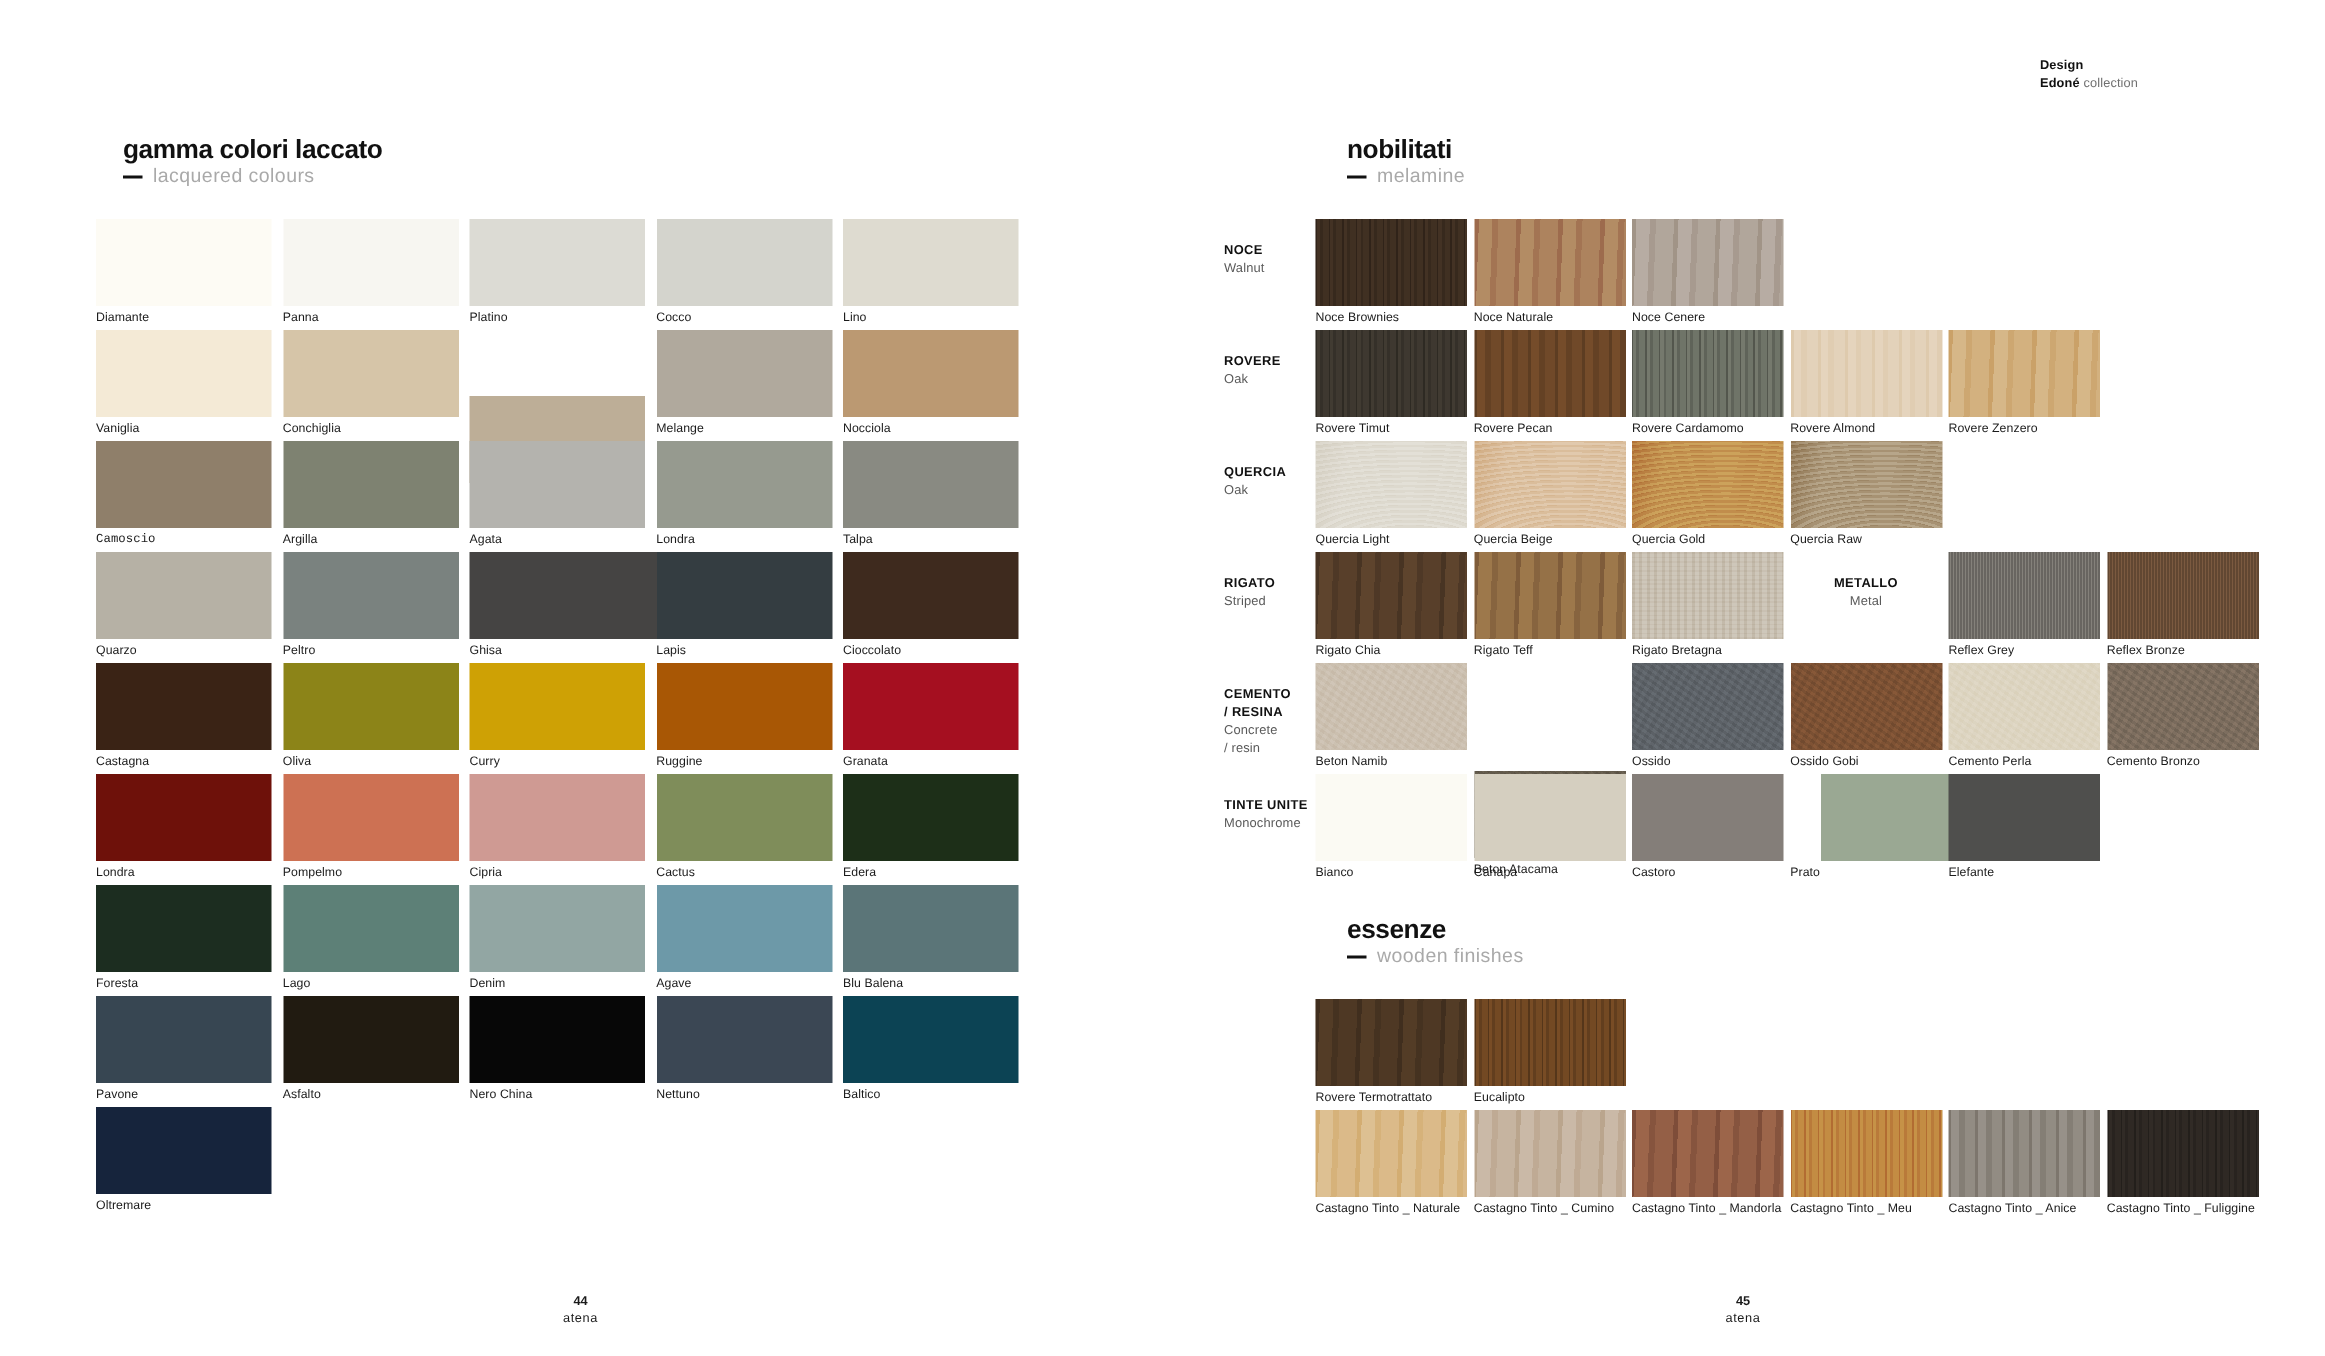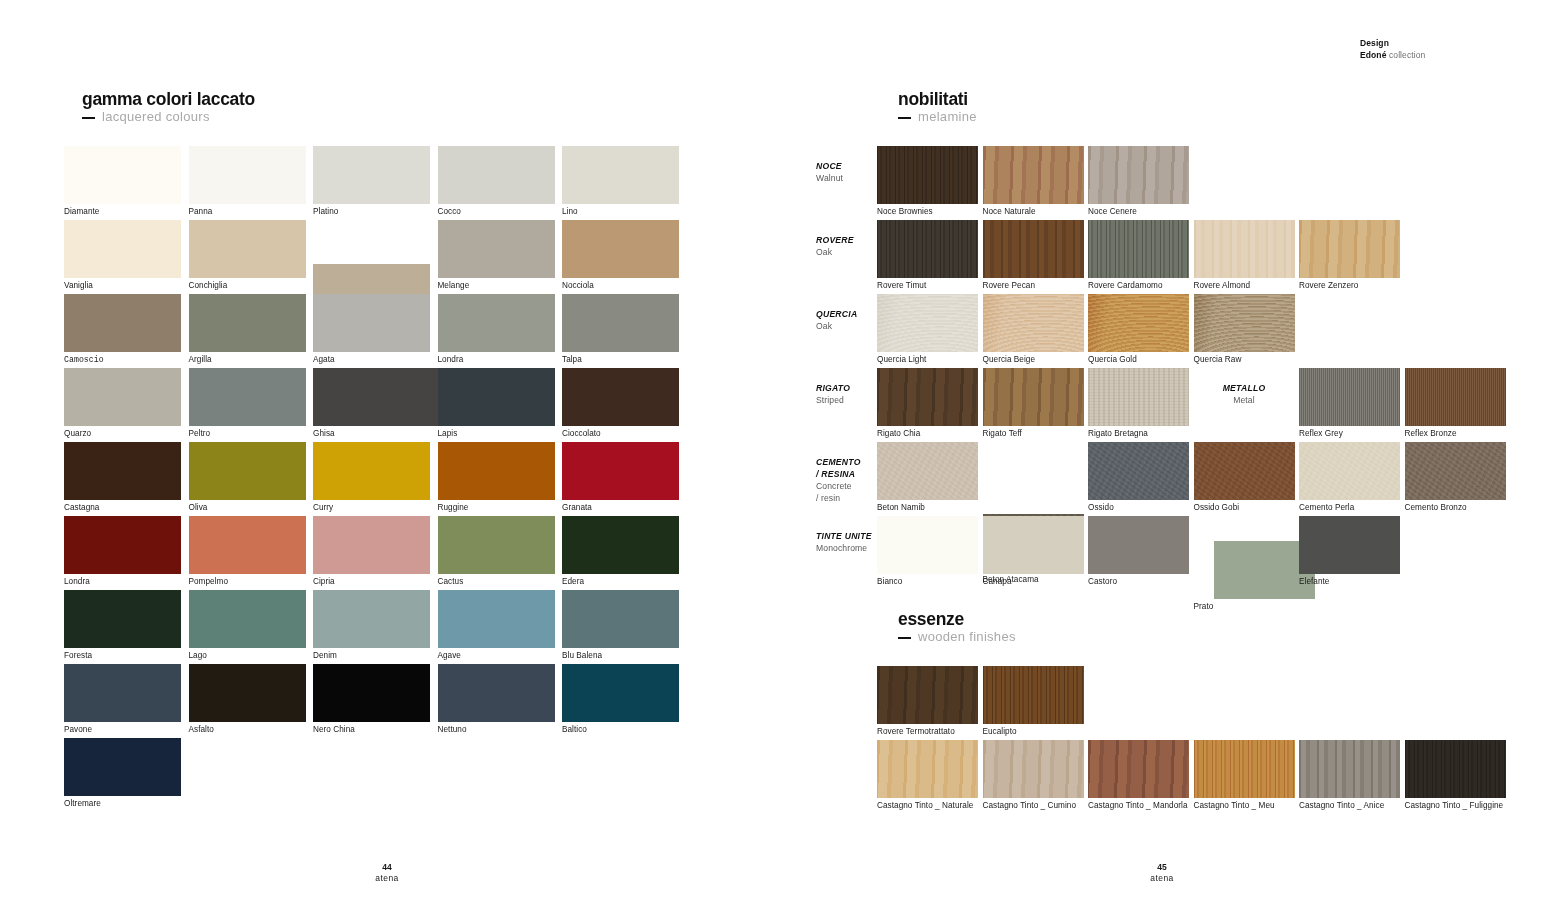--- a/index.html
+++ b/index.html
@@ -32,21 +32,21 @@
   .sw .chip{width:100%;height:100%;display:block;}
   .sw .cap{position:absolute;left:0;top:100%;white-space:nowrap;font-size:8.2px;line-height:11px;color:#1a1a1a;padding-top:1.5px;letter-spacing:.05px;}
 
   
   .lg .sw{width:117px;height:58px;}
   
   .rg .sw{width:101px;height:58px;}
 
   
   .cat{position:absolute;font-size:8.6px;line-height:12px;}
-  .cat .cat-it{font-weight:bold;color:#111;letter-spacing:.25px;font-style:italic;}
+  .cat .cat-it{font-weight:bold;color:#111;letter-spacing:.25px;}
   .cat .cat-en{color:#5a5a5a;font-weight:400;letter-spacing:.1px;}
   .cat.center{text-align:center;}
 
   
   .folio{position:absolute;text-align:center;font-size:8.5px;line-height:11px;color:#1a1a1a;}
   .folio .num{font-weight:bold;}
   .folio .brand{letter-spacing:.4px;}
 
   
   .grain-v{position:relative;}
@@ -428,21 +428,21 @@
         <span class="cap">Bianco</span>
       </div>
       <div class="sw" style="left: 982.5px; top: 516px; width: 101px;">
         <span class="chip flat" style="background: rgb(213, 207, 192);"></span>
         <span class="cap">Canapa</span>
       </div>
       <div class="sw" style="left: 1088px; top: 516px; width: 101px;">
         <span class="chip flat" style="background: rgb(132, 126, 121);"></span>
         <span class="cap">Castoro</span>
       </div>
-      <div class="sw" style="left: 1193.5px; top: 541px; width: 101px; padding-left: 20px;">
+      <div class="sw" style="left: 1193.5px; top: 516px; width: 101px; padding-left: 20px;">
         <span class="chip flat" style="background: rgb(154, 168, 147);"></span>
         <span class="cap">Prato</span>
       </div>
       <div class="sw" style="left: 1299px; top: 516px; width: 101px;">
         <span class="chip flat" style="background: rgb(79, 79, 77);"></span>
         <span class="cap">Elefante</span>
       </div>
     </div>
 
   <div class="sec-title" style="left:898px;top:610px;">

